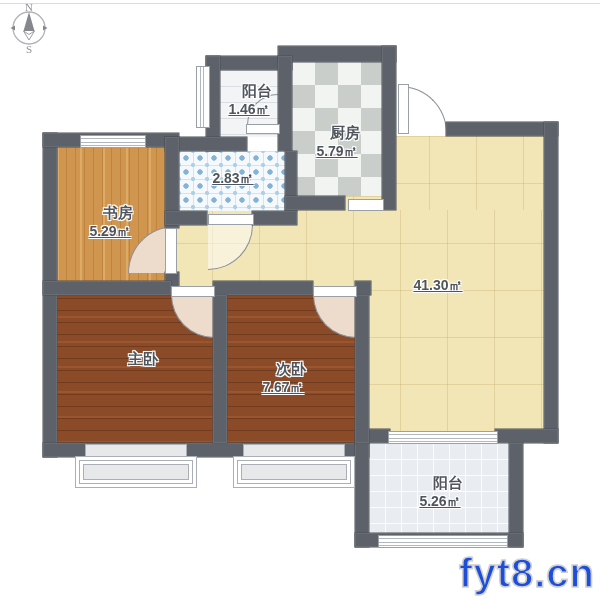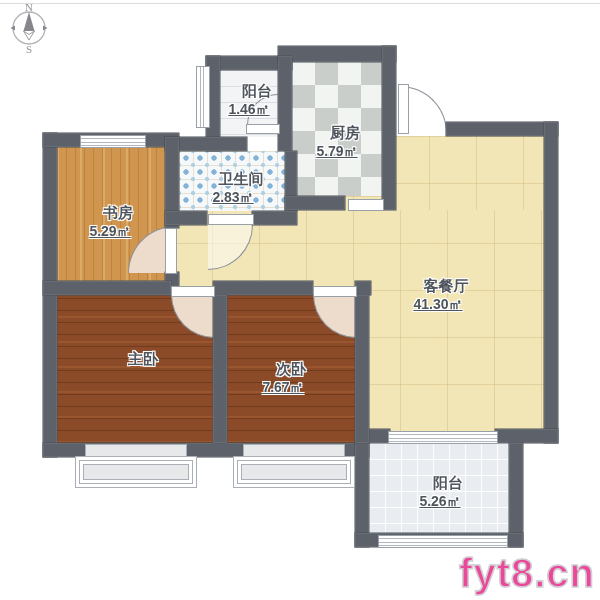--- a/index.html
+++ b/index.html
@@ -52,21 +52,21 @@
   .bay{position:absolute;background:#ffffff;border:1px solid #aaafb7;}
   .bay .b1{position:absolute;left:3px;top:3px;right:3px;bottom:3px;border:1px solid #aaafb7;background:#fff;}
   .bay .b2{position:absolute;left:7px;top:7px;right:7px;bottom:7px;border:1px solid #aaafb7;background:#e7e8ea;}
   
   .room-label{position:absolute;text-align:center;color:#4f555d;font-weight:bold;
     text-shadow:-1px -1px 0 #fff,1px -1px 0 #fff,-1px 1px 0 #fff,1px 1px 0 #fff,0 1px 0 #fff,0 -1px 0 #fff;
     line-height:1.25;z-index:30;}
   .room-label .rname{font-size:15px;margin-left:16px;}
   .room-label .rarea{font-size:14px;text-decoration:underline;}
   .watermark{position:absolute;right:5px;bottom:4px;font-size:40px;font-weight:bold;
-    letter-spacing:1px;color:#ec4899;-webkit-text-stroke:1.6px #cfcfd4;z-index:40;}
+    letter-spacing:1px;color:#1d4ed8;-webkit-text-stroke:1.6px #cfcfd4;z-index:40;}
   .topline{position:absolute;left:0;top:3px;width:600px;height:1px;background:#dcdcdc;}
   .z3{z-index:3}.z4{z-index:4}.z5{z-index:5}
 </style>
 </head>
 <body>
 
 <div id="stage">
   <div class="topline"></div>
 
   <div class="floor floor-living" style="left:165px;top:196px;width:393px;height:247px;"></div>
@@ -140,29 +140,27 @@
 
   <div class="room-label" style="left:209px;top:82px;width:80px;">
     <div class="rname">阳台</div>
       <div class="rarea">1.46㎡</div>
   </div>
   <div class="room-label" style="left:297px;top:124px;width:80px;">
     <div class="rname">厨房</div>
       <div class="rarea">5.79㎡</div>
   </div>
   <div class="room-label" style="left:183px;top:170px;width:100px;">
-    <div class="rname">卫生间</div>
       <div class="rarea">2.83㎡</div>
   </div>
   <div class="room-label" style="left:60px;top:204px;width:100px;">
     <div class="rname">书房</div>
       <div class="rarea">5.29㎡</div>
   </div>
   <div class="room-label" style="left:388px;top:277px;width:100px;">
-    <div class="rname">客餐厅</div>
       <div class="rarea">41.30㎡</div>
   </div>
   <div class="room-label" style="left:85px;top:350px;width:100px;">
     <div class="rname">主卧</div>
   </div>
   <div class="room-label" style="left:233px;top:360px;width:100px;">
     <div class="rname">次卧</div>
       <div class="rarea">7.67㎡</div>
   </div>
   <div class="room-label" style="left:390px;top:474px;width:100px;">

